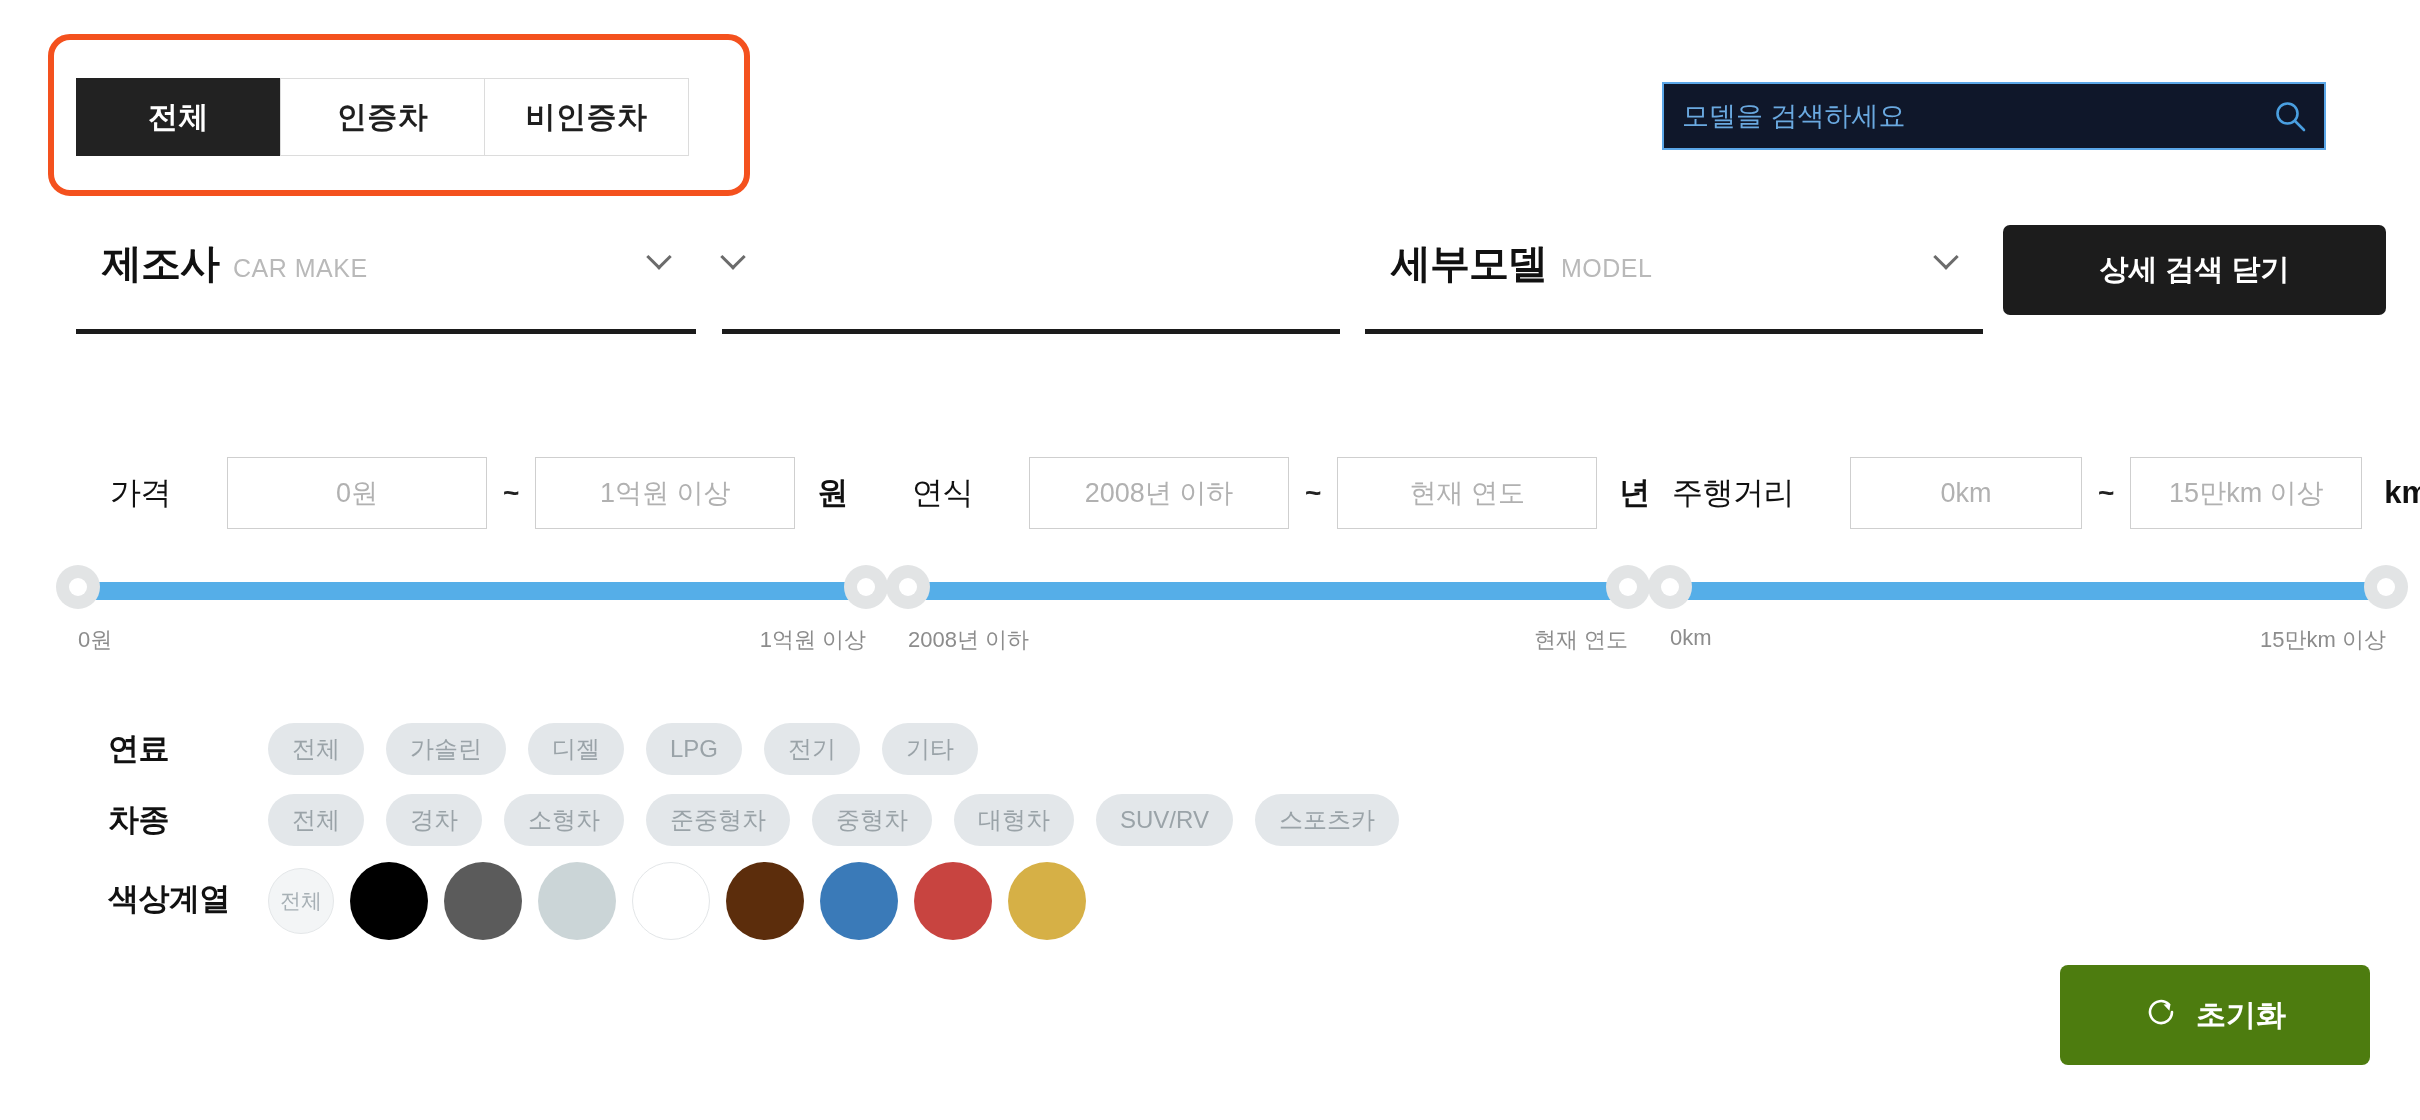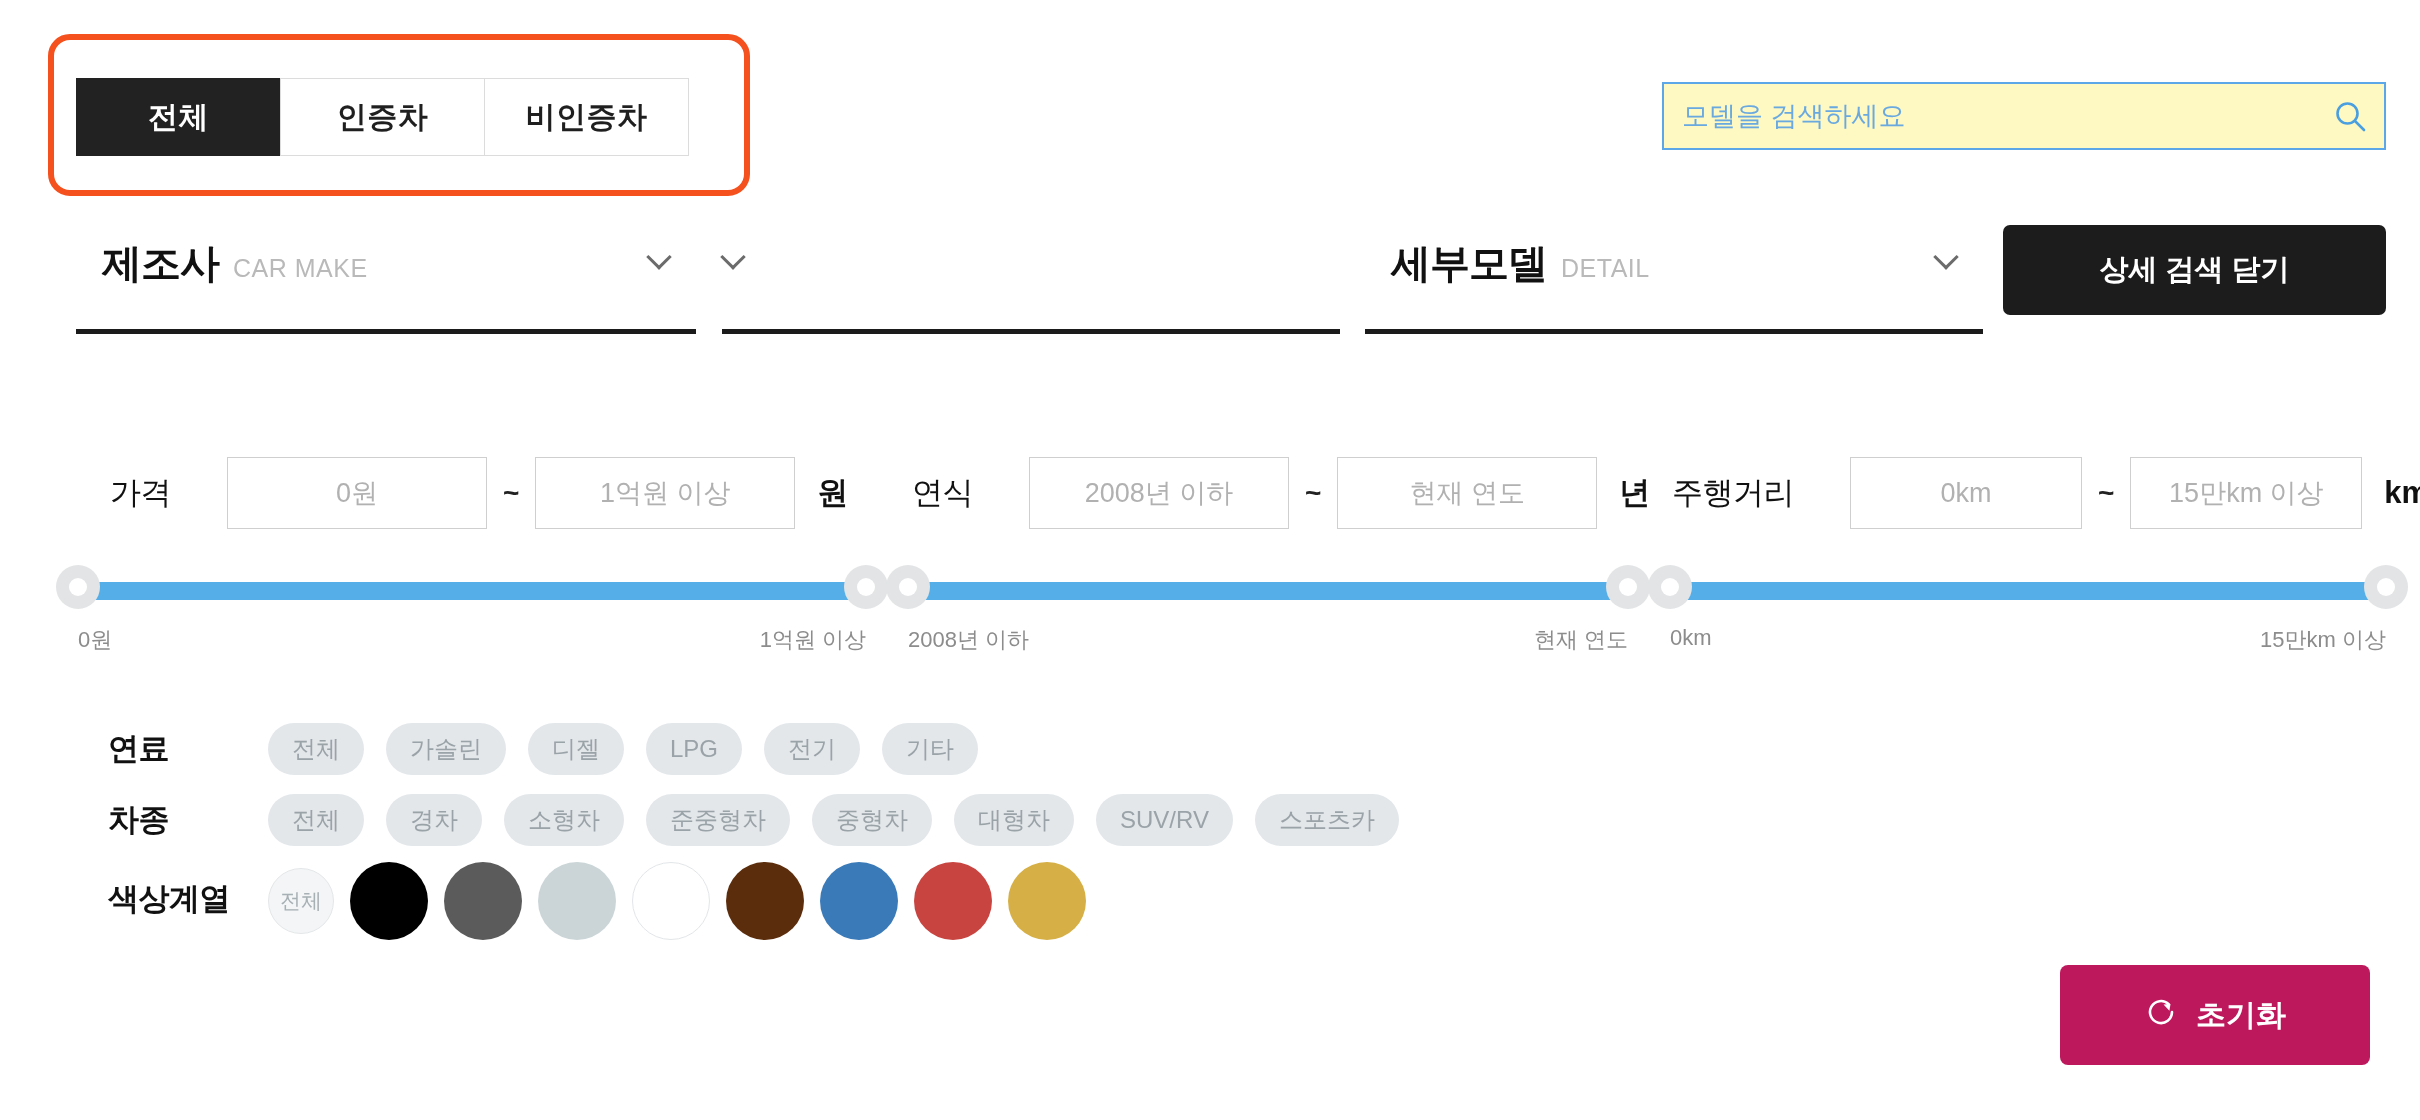--- a/index.html
+++ b/index.html
@@ -44,23 +44,23 @@
   .tab.active {
     background: #222222;
     color: #ffffff;
     border-color: #222222;
   }
 
   
   .search-box {
     position: absolute;
     left: 1662px; top: 82px;
-    width: 724px; height: 68px;
+    width: 664px; height: 68px;
     border: 2px solid #5BA7E8;
-    background: #fef9c3;
+    background: #0f172a;
     display: flex;
     align-items: center;
   }
   .search-input {
     flex: 1;
     border: none; outline: none;
     background: transparent;
     font-family: "Liberation Sans", sans-serif;
     font-size: 27px;
     color: #4a90d9;
@@ -270,21 +270,21 @@
     width: 78px; height: 78px; border-radius: 50%;
     cursor: pointer;
   }
   .sw.outlined { border: 1px solid #e3e6e8; }
 
   
   .btn-reset {
     position: absolute;
     left: 2060px; top: 965px;
     width: 310px; height: 100px;
-    background: #be185d;
+    background: #4d7c0f;
     border: none; border-radius: 8px;
     color: #ffffff;
     font-family: "Liberation Sans", sans-serif;
     font-size: 30px; font-weight: 700;
     display: flex; align-items: center; justify-content: center;
     gap: 18px;
     cursor: pointer;
   }
 </style>
 </head>
@@ -325,21 +325,21 @@
       <span class="caret"></span>
     </div>
 
     <div class="sel" id="sel-model">
       <span class="caret"></span>
     </div>
 
     <div class="sel" id="sel-detail">
       <span class="sel-inner">
         <span class="sel-label">세부모델</span>
-        <span class="sel-sub">DETAIL</span>
+        <span class="sel-sub">MODEL</span>
       </span>
       <span class="caret"></span>
     </div>
   </div>
 
   <button class="btn-close-detail">상세 검색 닫기</button>
 
   <div class="range-row">
 
     <div class="range-group" id="rg-price">

